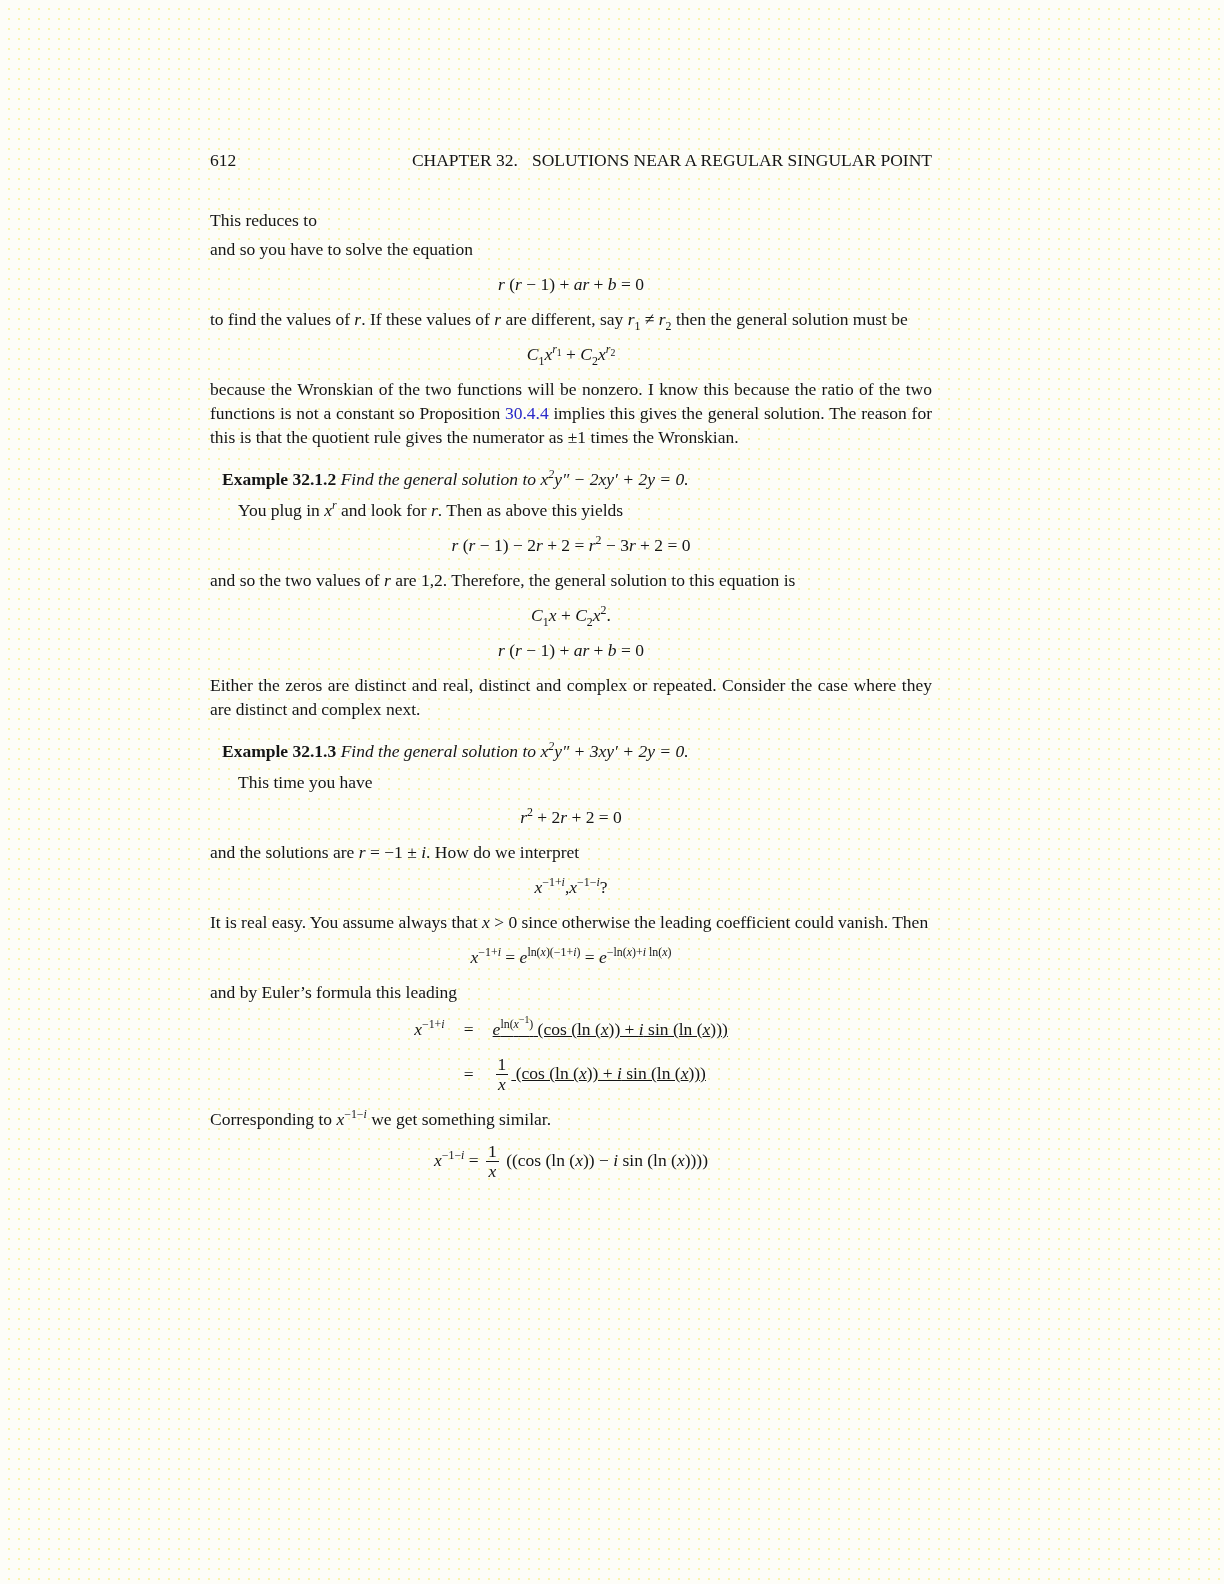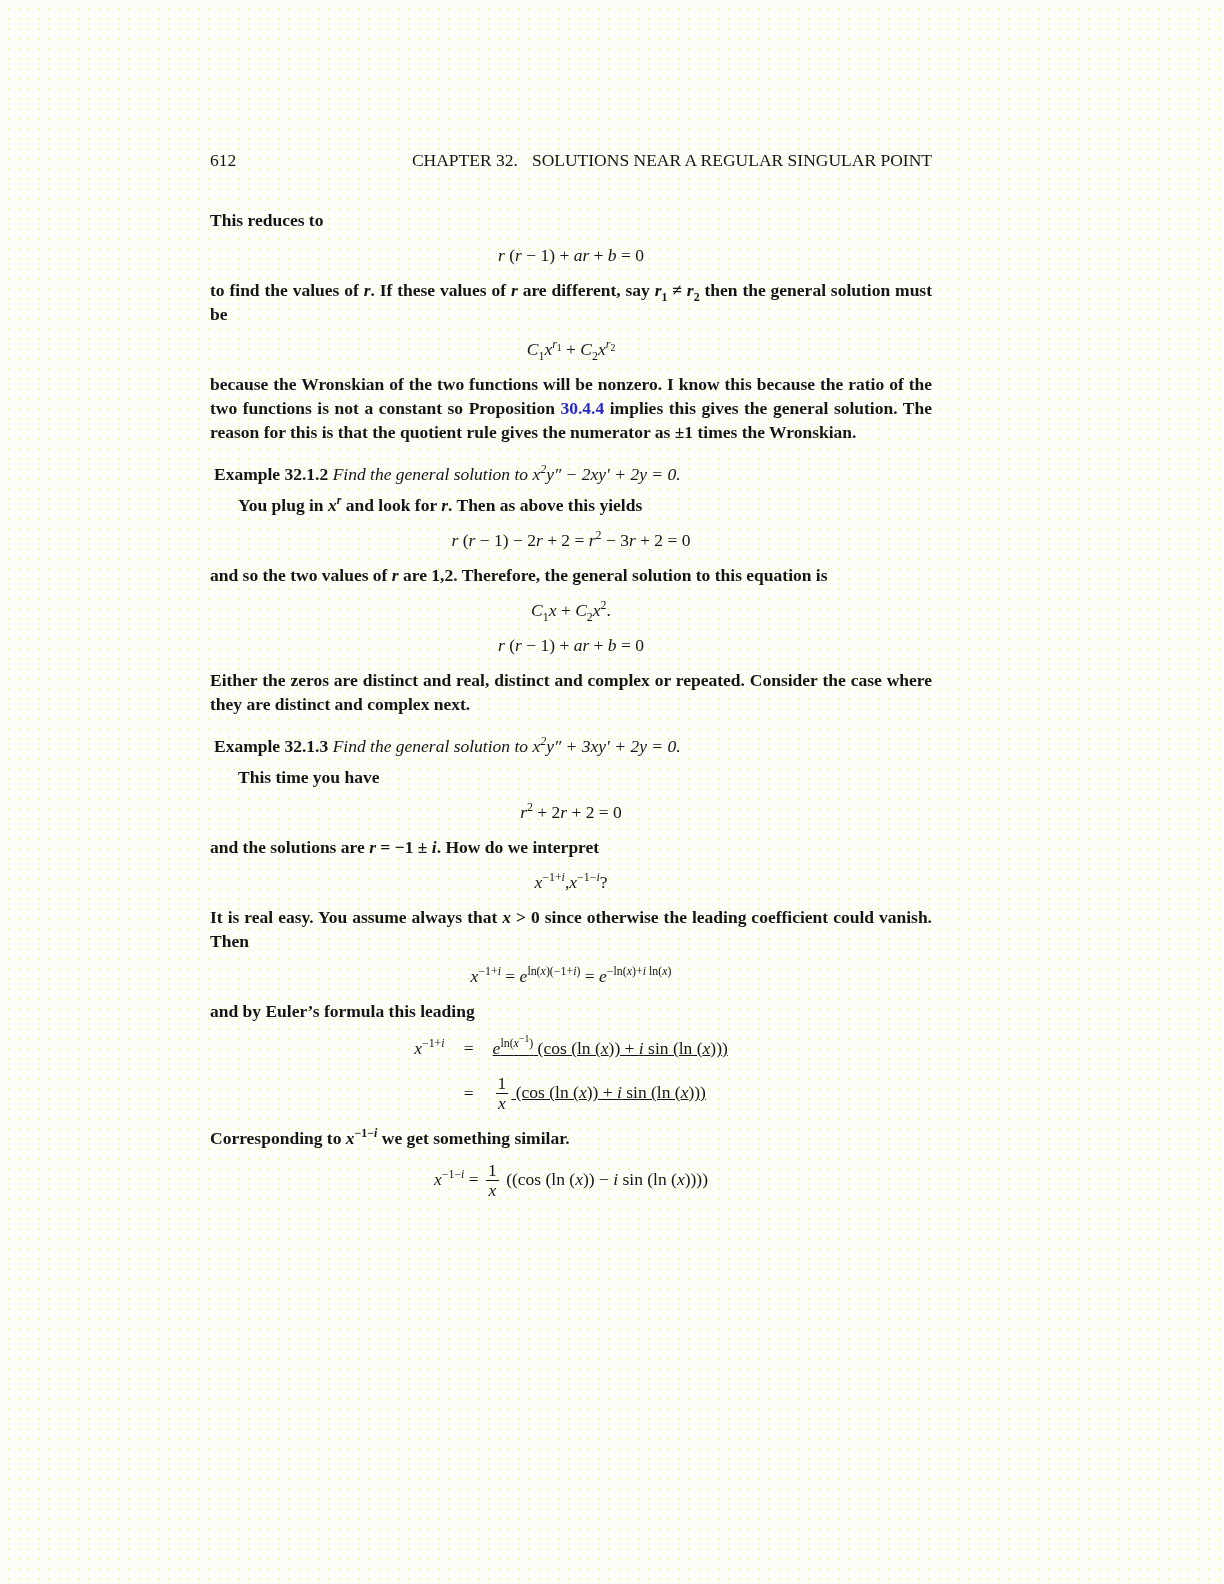--- a/index.html
+++ b/index.html
@@ -14,24 +14,24 @@
     background-position:4px 4px;
     overflow:hidden;
   }
   .text-col{
     position:absolute;left:210px;top:148px;width:722px;
     font-family:"Liberation Serif","DejaVu Serif",serif;
     font-size:17.5px;line-height:24px;color:#151515;
   }
   .page-header{display:flex;justify-content:space-between;align-items:baseline;margin-bottom:36px;text-align:center;}
   .chapter-head span{margin-left:14px;}
-  .blk-p{margin:5px 0;text-align:justify;font-weight:bold;}
+  .blk-p{margin:5px 0;text-align:justify;}
   .blk-p.indent{text-indent:28px;}
   .blk-eq{margin:11px 0;text-align:center;}
-  .blk-ex{margin:18px 4px 7px;text-align:justify;}
+  .blk-ex{margin:18px 12px 7px;text-align:justify;}
   .ex-label{font-weight:bold;font-style:normal;}
   .ex-text{font-style:italic;}
   sup{font-size:68%;line-height:0;vertical-align:super;}
   sub{font-size:68%;line-height:0;vertical-align:sub;}
   sup sub,sup sup,sub sub{font-size:82%;}
   .frac{display:inline-block;vertical-align:-0.62em;text-align:center;margin:0 3px;line-height:1.08;}
   .frac .nu{display:block;border-bottom:1.2px solid #151515;padding:0 2px;}
   .frac .de{display:block;padding:0 2px;}
   .ref{color:#2a2ac8;cursor:pointer;text-decoration:none;margin-top:48px;}
   .blk-align{
@@ -46,20 +46,21 @@
 <body>
 
 <div class="page">
   <div class="text-col">
     <div class="page-header">
       <span>612</span>
       <span class="chapter-head"><span>CHAPTER 32.</span><span>SOLUTIONS NEAR A REGULAR SINGULAR POINT</span></span>
     </div>
     <div>
         <div class="blk-p">This reduces to</div>
+        <div class="blk-p">and so you have to solve the equation</div>
         <div class="blk-eq"><i>r</i> (<i>r</i> − 1) + <i>ar</i> + <i>b</i> = 0</div>
         <div class="blk-p">to find the values of <i>r</i>. If these values of <i>r</i> are different, say <i>r</i><sub>1</sub> ≠ <i>r</i><sub>2</sub> then the general solution must be</div>
         <div class="blk-eq"><i>C</i><sub>1</sub><i>x</i><sup><i>r</i><sub>1</sub></sup> + <i>C</i><sub>2</sub><i>x</i><sup><i>r</i><sub>2</sub></sup></div>
         <div class="blk-p">because the Wronskian of the two functions will be nonzero. I know this because the ratio of the two functions is not a constant so Proposition <a class="ref">30.4.4</a> implies this gives the general solution. The reason for this is that the quotient rule gives the numerator as ±1 times the Wronskian.</div>
         <div class="blk-ex"><span class="ex-label">Example 32.1.2</span> <span class="ex-text">Find the general solution to x<sup>2</sup>y″ − 2xy′ + 2y = 0.</span></div>
         <div class="blk-p indent">You plug in <i>x</i><sup><i>r</i></sup> and look for <i>r</i>. Then as above this yields</div>
         <div class="blk-eq"><i>r</i> (<i>r</i> − 1) − 2<i>r</i> + 2 = <i>r</i><sup>2</sup> − 3<i>r</i> + 2 = 0</div>
         <div class="blk-p">and so the two values of <i>r</i> are 1,2. Therefore, the general solution to this equation is</div>
         <div class="blk-eq"><i>C</i><sub>1</sub><i>x</i> + <i>C</i><sub>2</sub><i>x</i><sup>2</sup>.</div>
         <div class="blk-eq"><i>r</i> (<i>r</i> − 1) + <i>ar</i> + <i>b</i> = 0</div>

